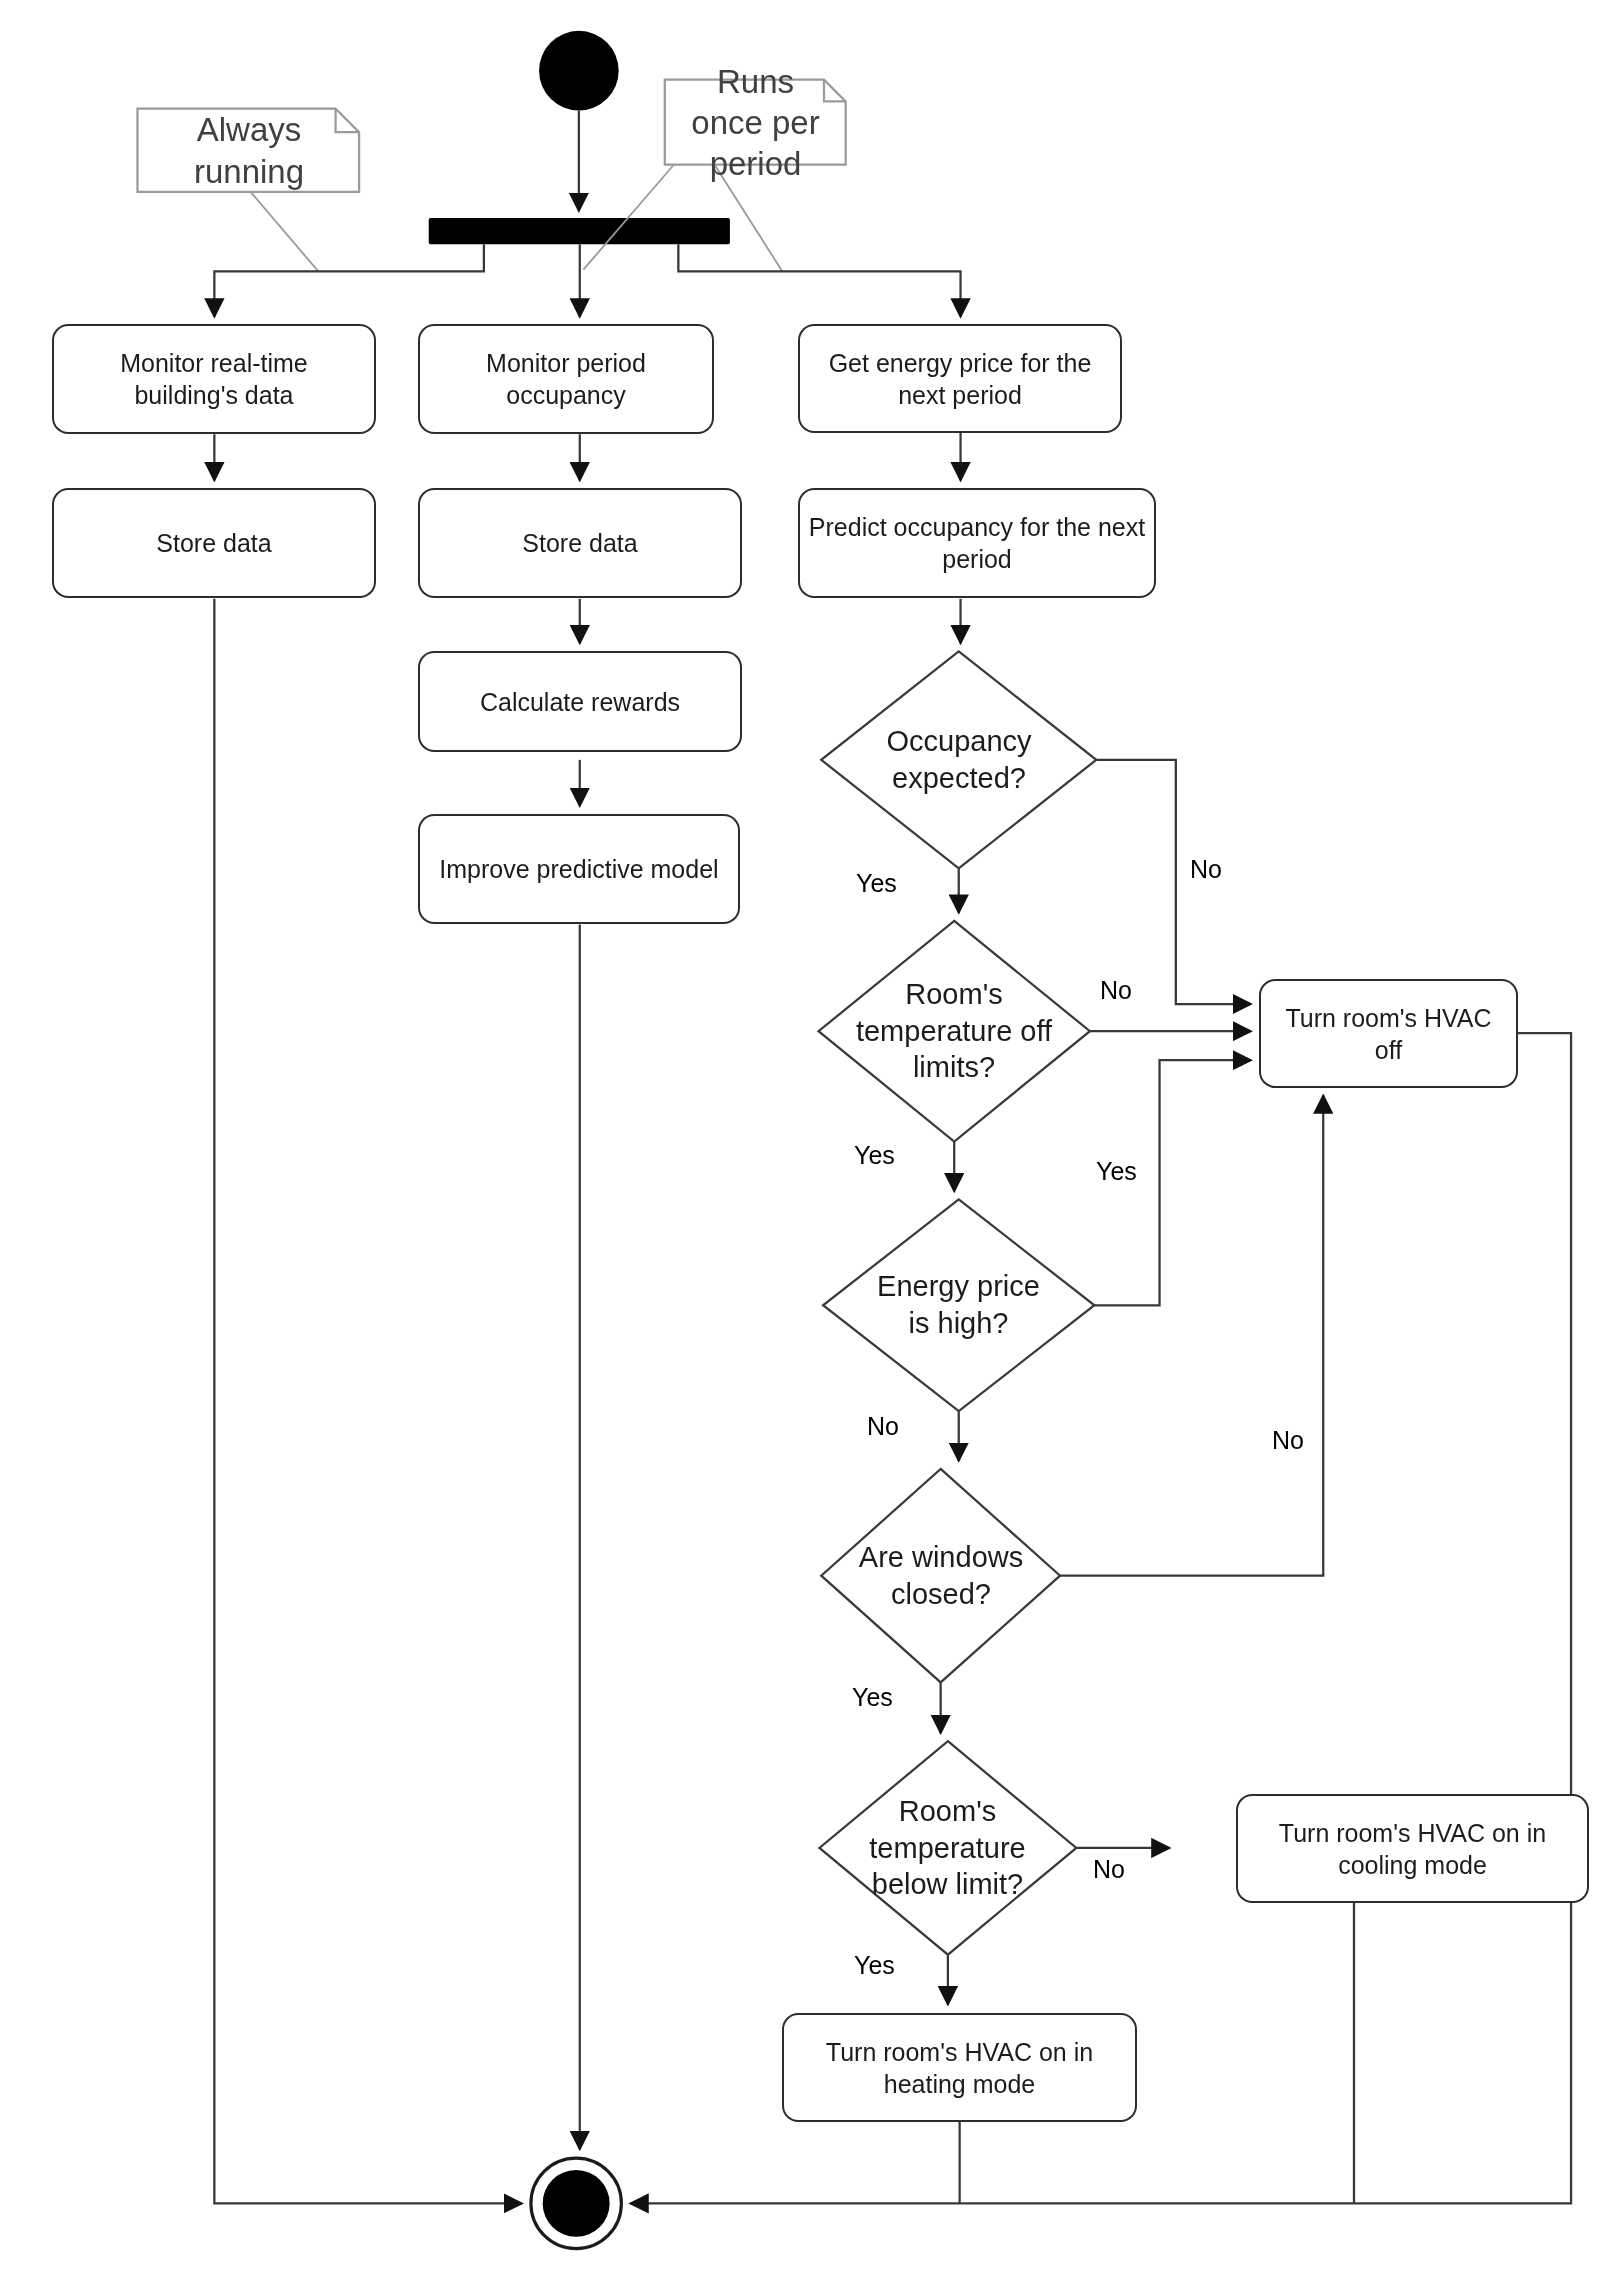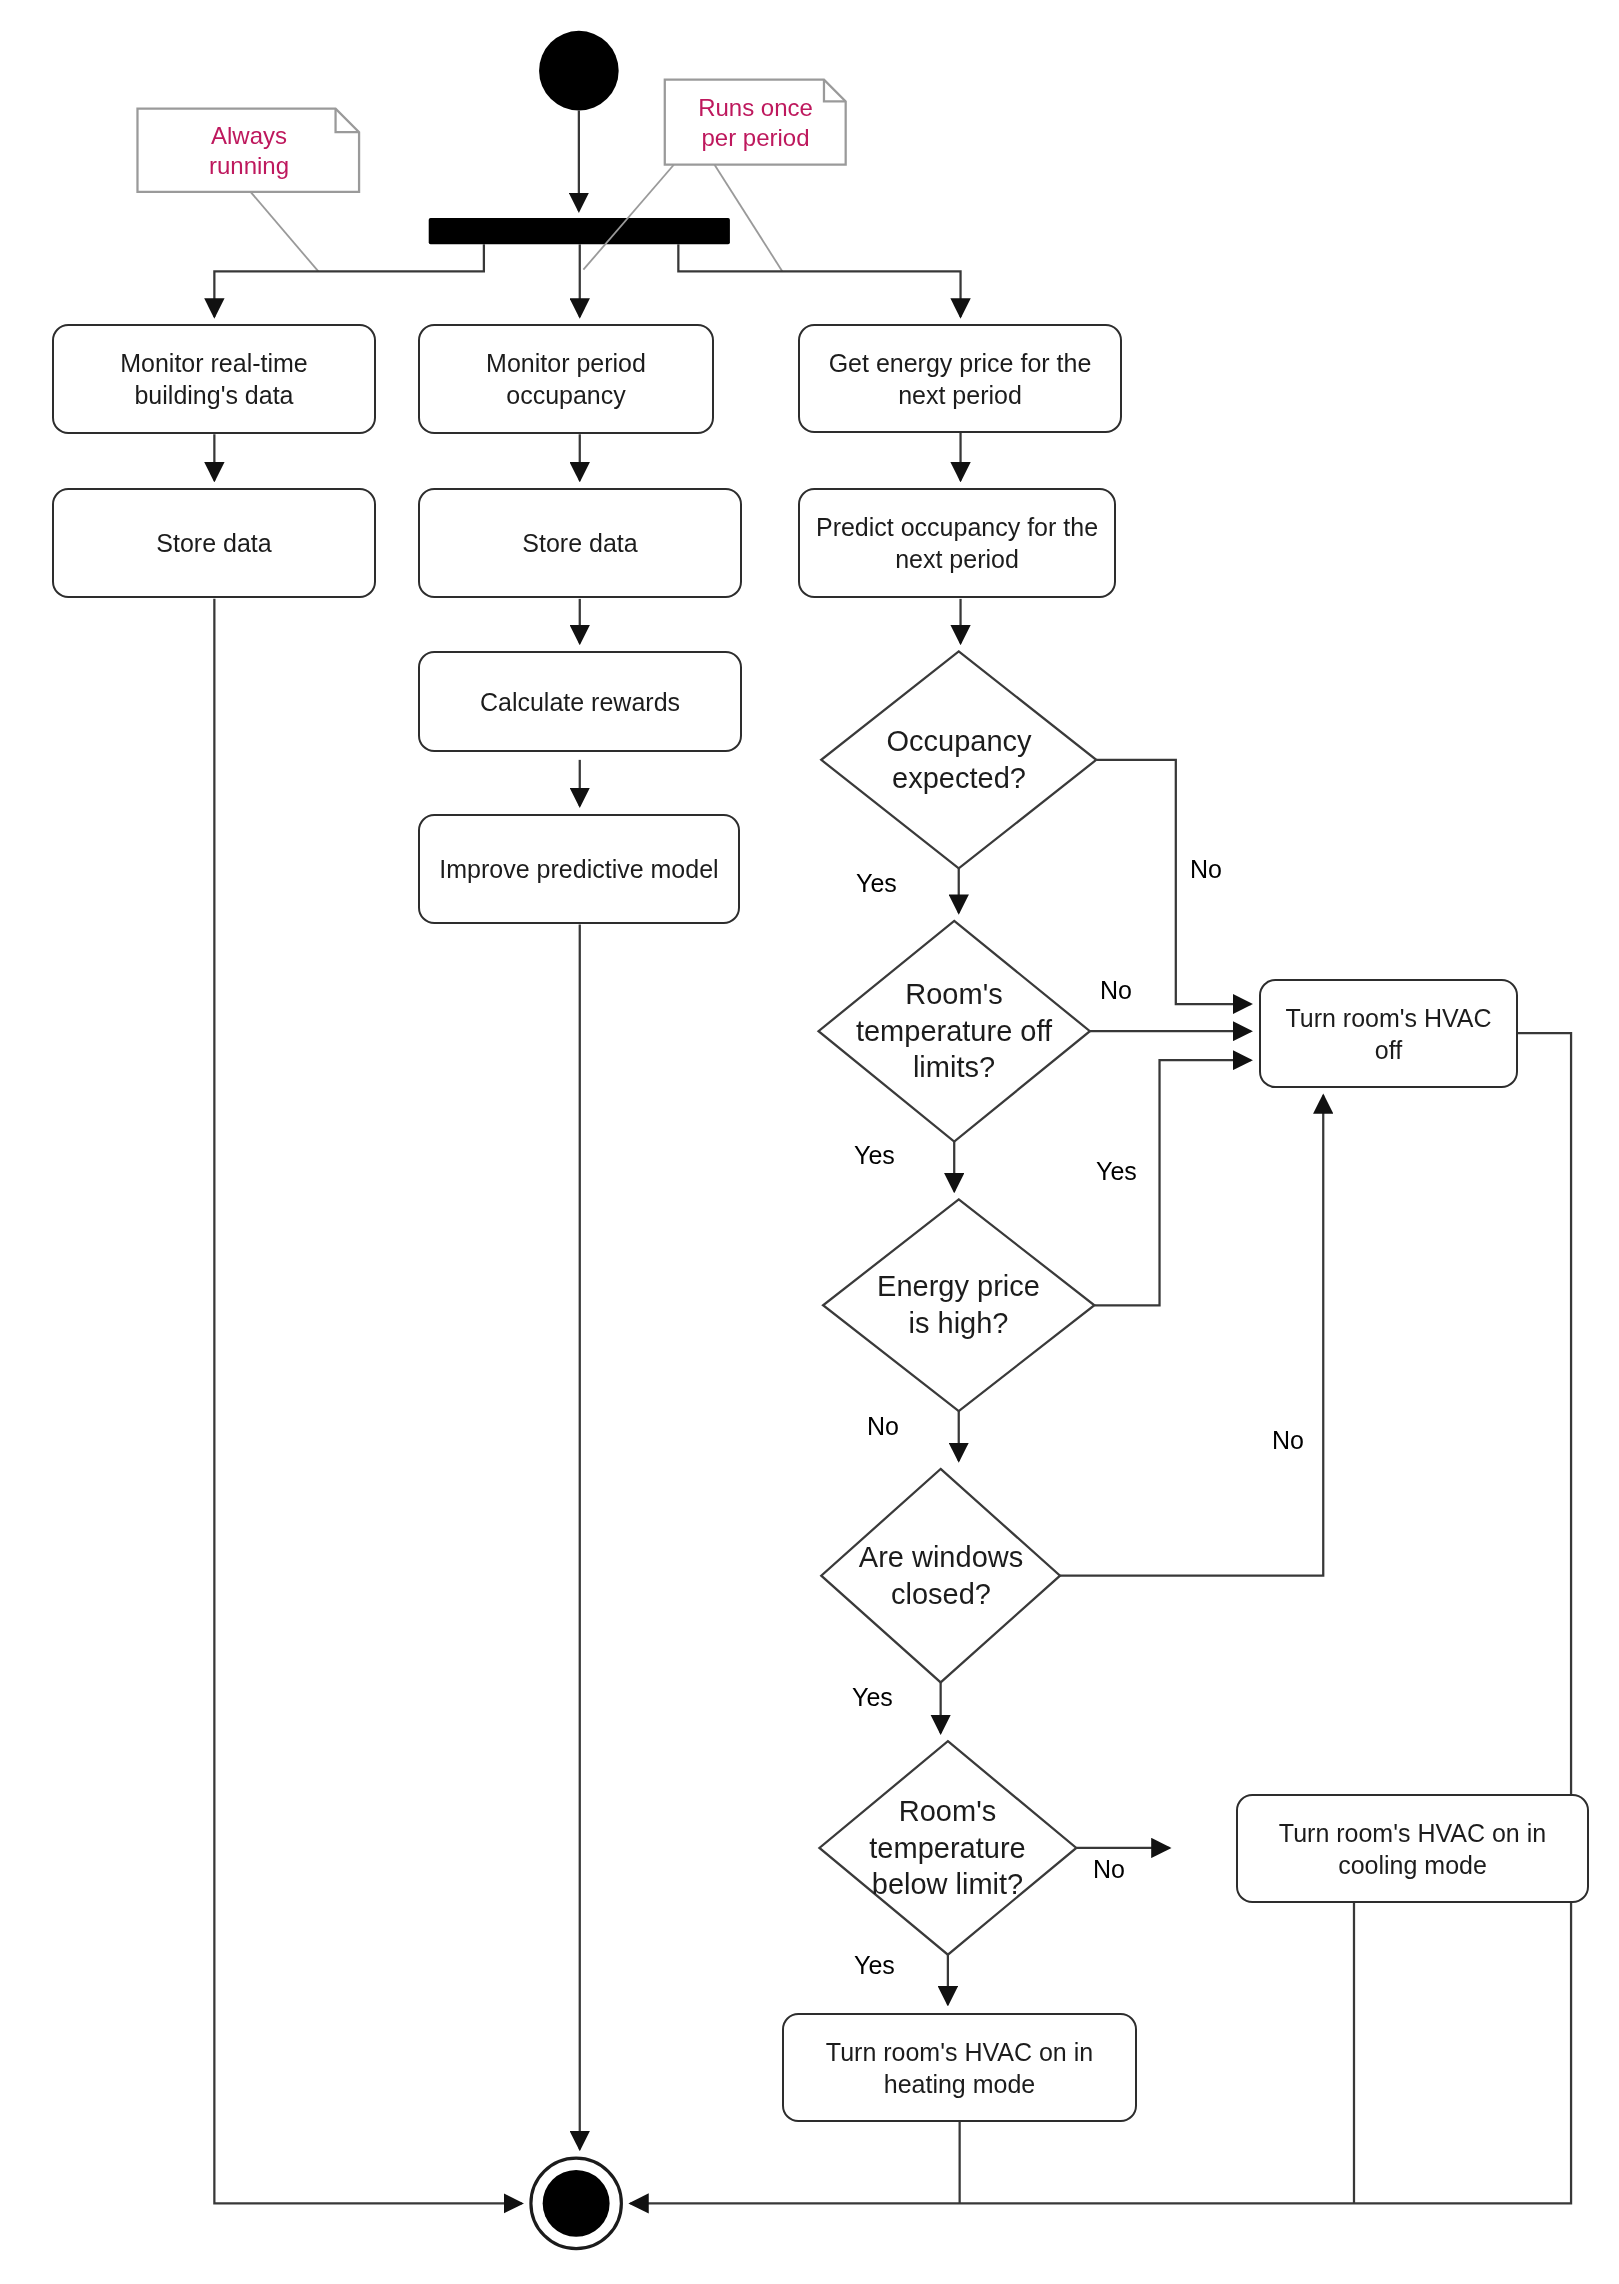--- a/index.html
+++ b/index.html
@@ -33,22 +33,22 @@
   .elabel{
     position:absolute;
     font-size:25px;line-height:1.1;
     color:#000000;
     white-space:nowrap;
   }
   .note-text{
     position:absolute;
     display:flex;align-items:center;justify-content:center;
     text-align:center;
-    font-size:24px;line-height:1.25;
-    color:#be185d;
+    font-size:33px;line-height:1.25;
+    color:#404040;
     box-sizing:border-box;
   }
 </style>
 </head>
 <body>
 
 <div id="canvas">
 
   <svg id="wires" viewBox="0 0 1790 2525" xmlns="http://www.w3.org/2000/svg">
     <defs>
@@ -146,21 +146,21 @@
     </div>
 
   <div class="action" style="left:418px;top:814px;width:322px;height:110px;">
       <span>Improve predictive model</span>
     </div>
 
   <div class="action" style="left:798px;top:324px;width:324px;height:109px;">
       <span>Get energy price for the next period</span>
     </div>
 
-  <div class="action" style="left:798px;top:488px;width:318px;height:110px;padding:0 5.4px;">
+  <div class="action" style="left:798px;top:488px;width:358px;height:110px;padding:0 5.4px;">
       <span>Predict occupancy for the next period</span>
     </div>
 
   <div class="action" style="left:1259px;top:979px;width:259px;height:109px;">
       <span>Turn room's HVAC off</span>
     </div>
 
   <div class="action" style="left:1236px;top:1794px;width:353px;height:109px;padding:0 5.4px;">
       <span>Turn room's HVAC on in cooling mode</span>
     </div>

